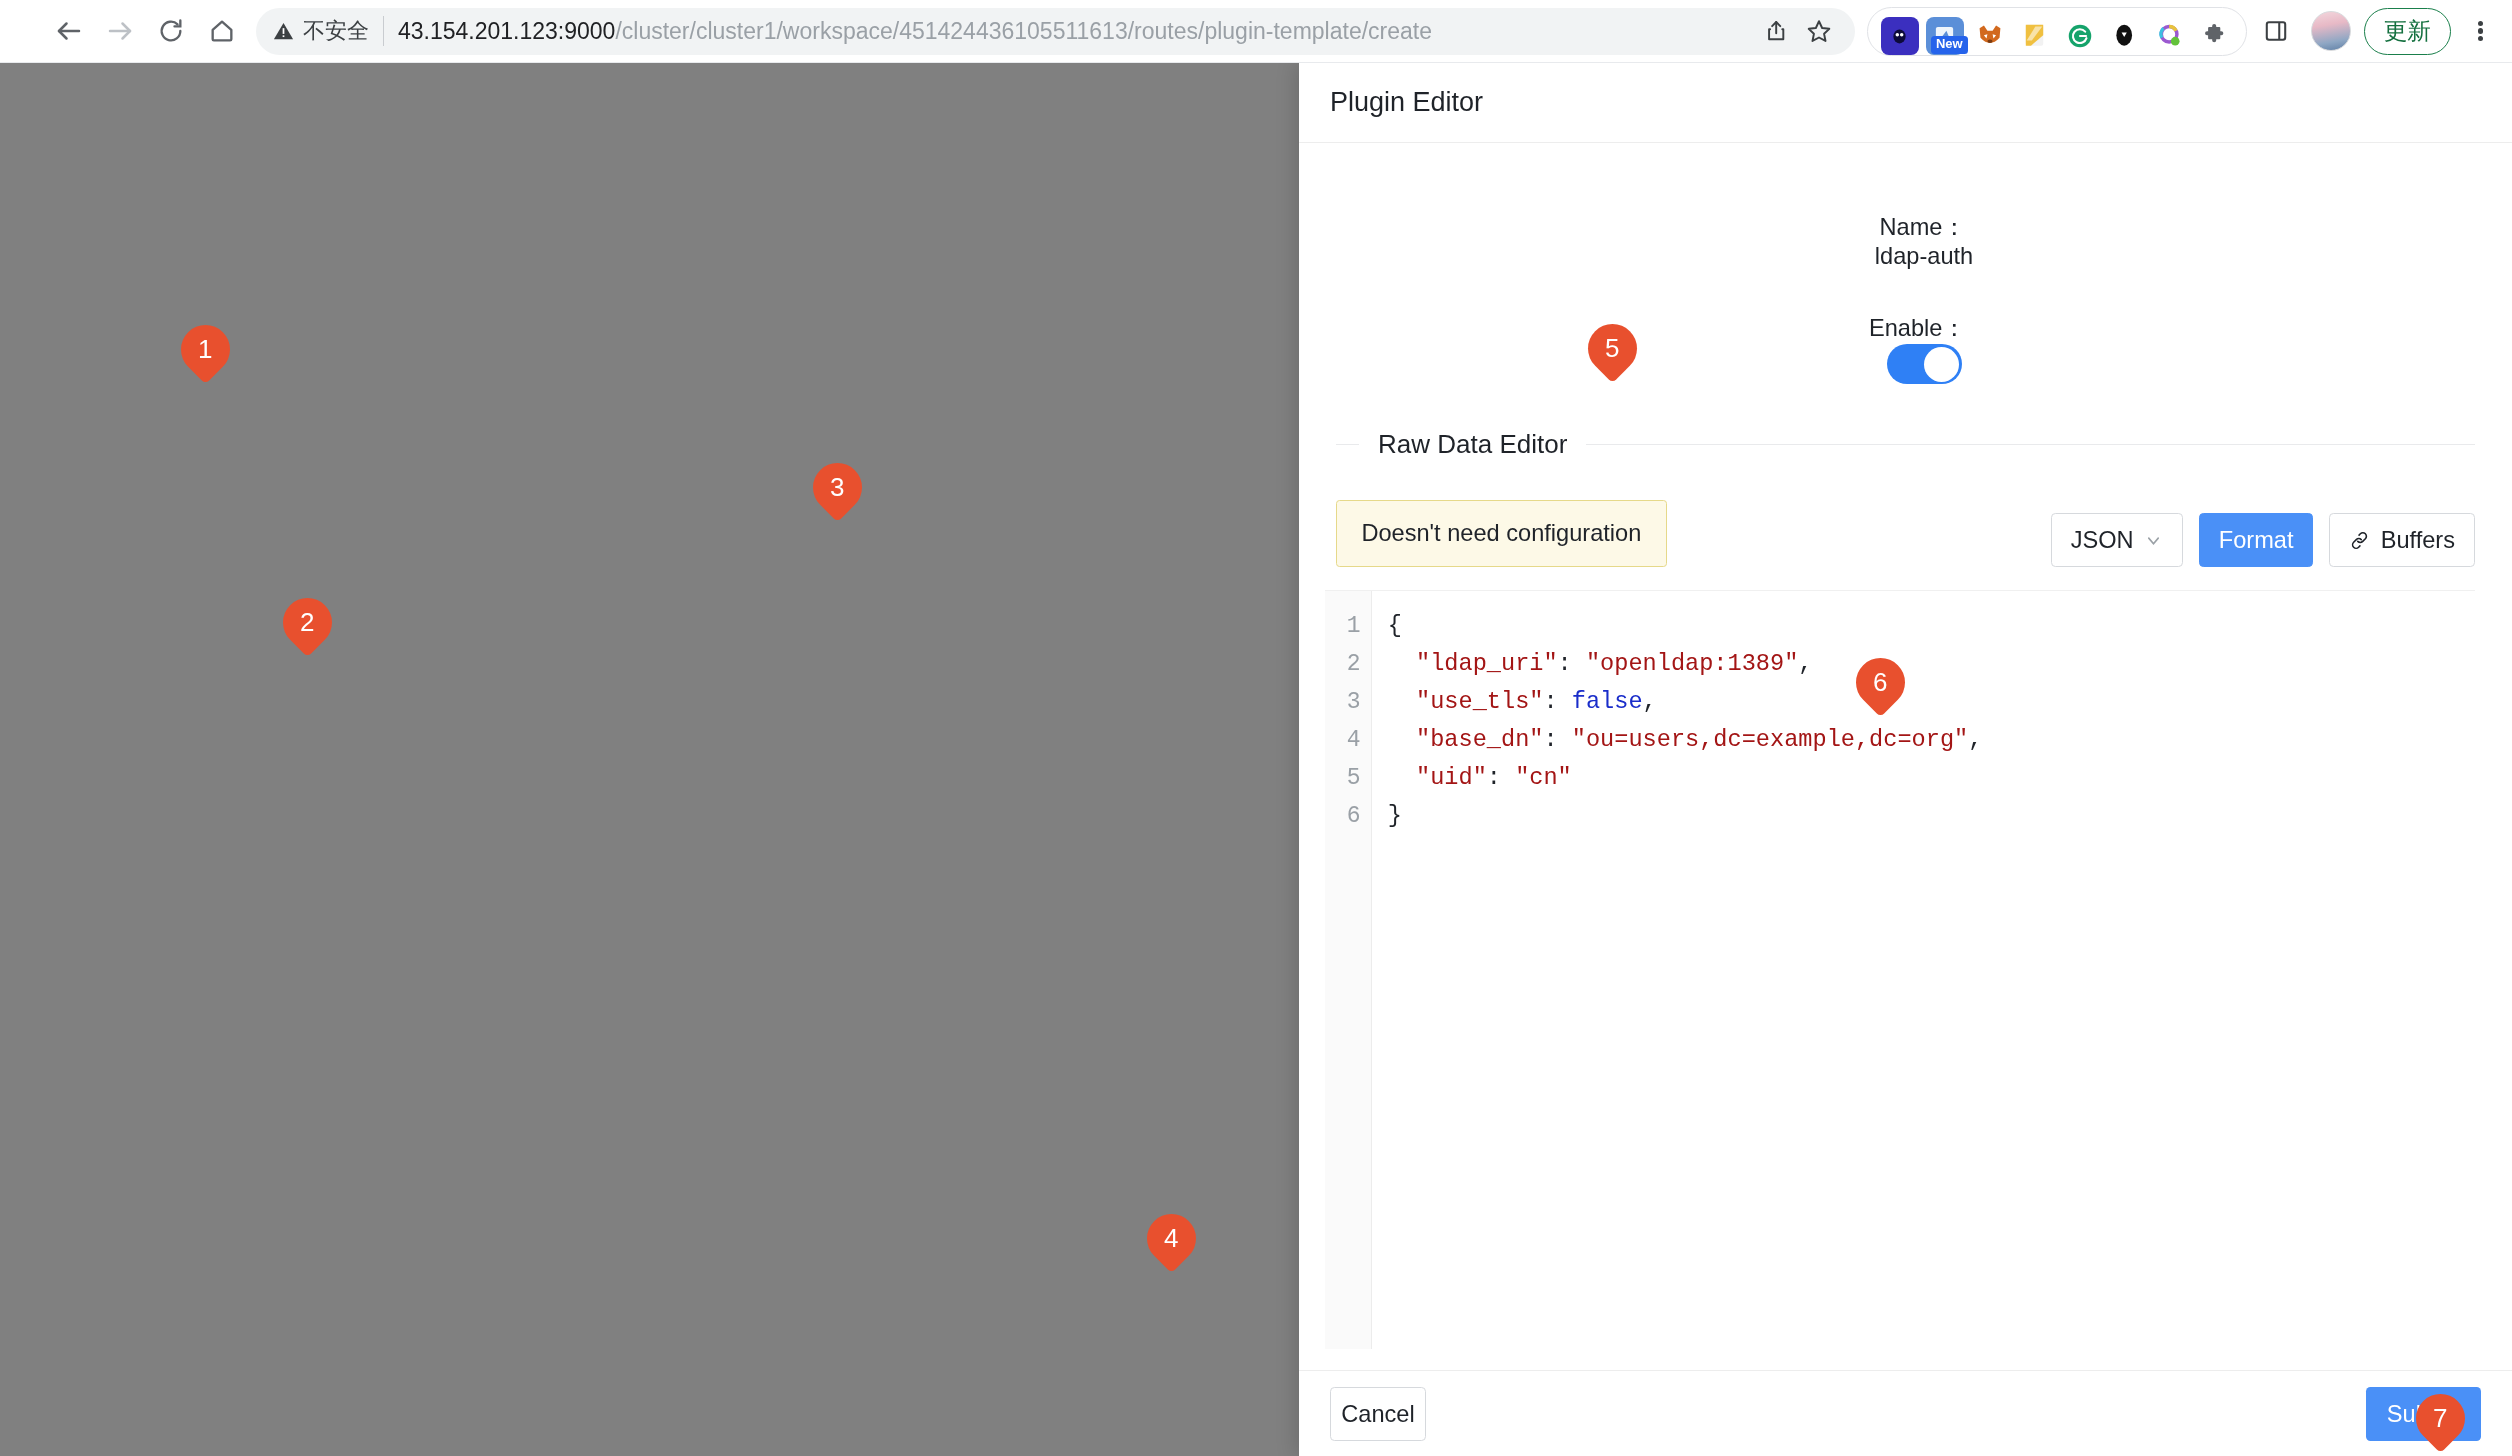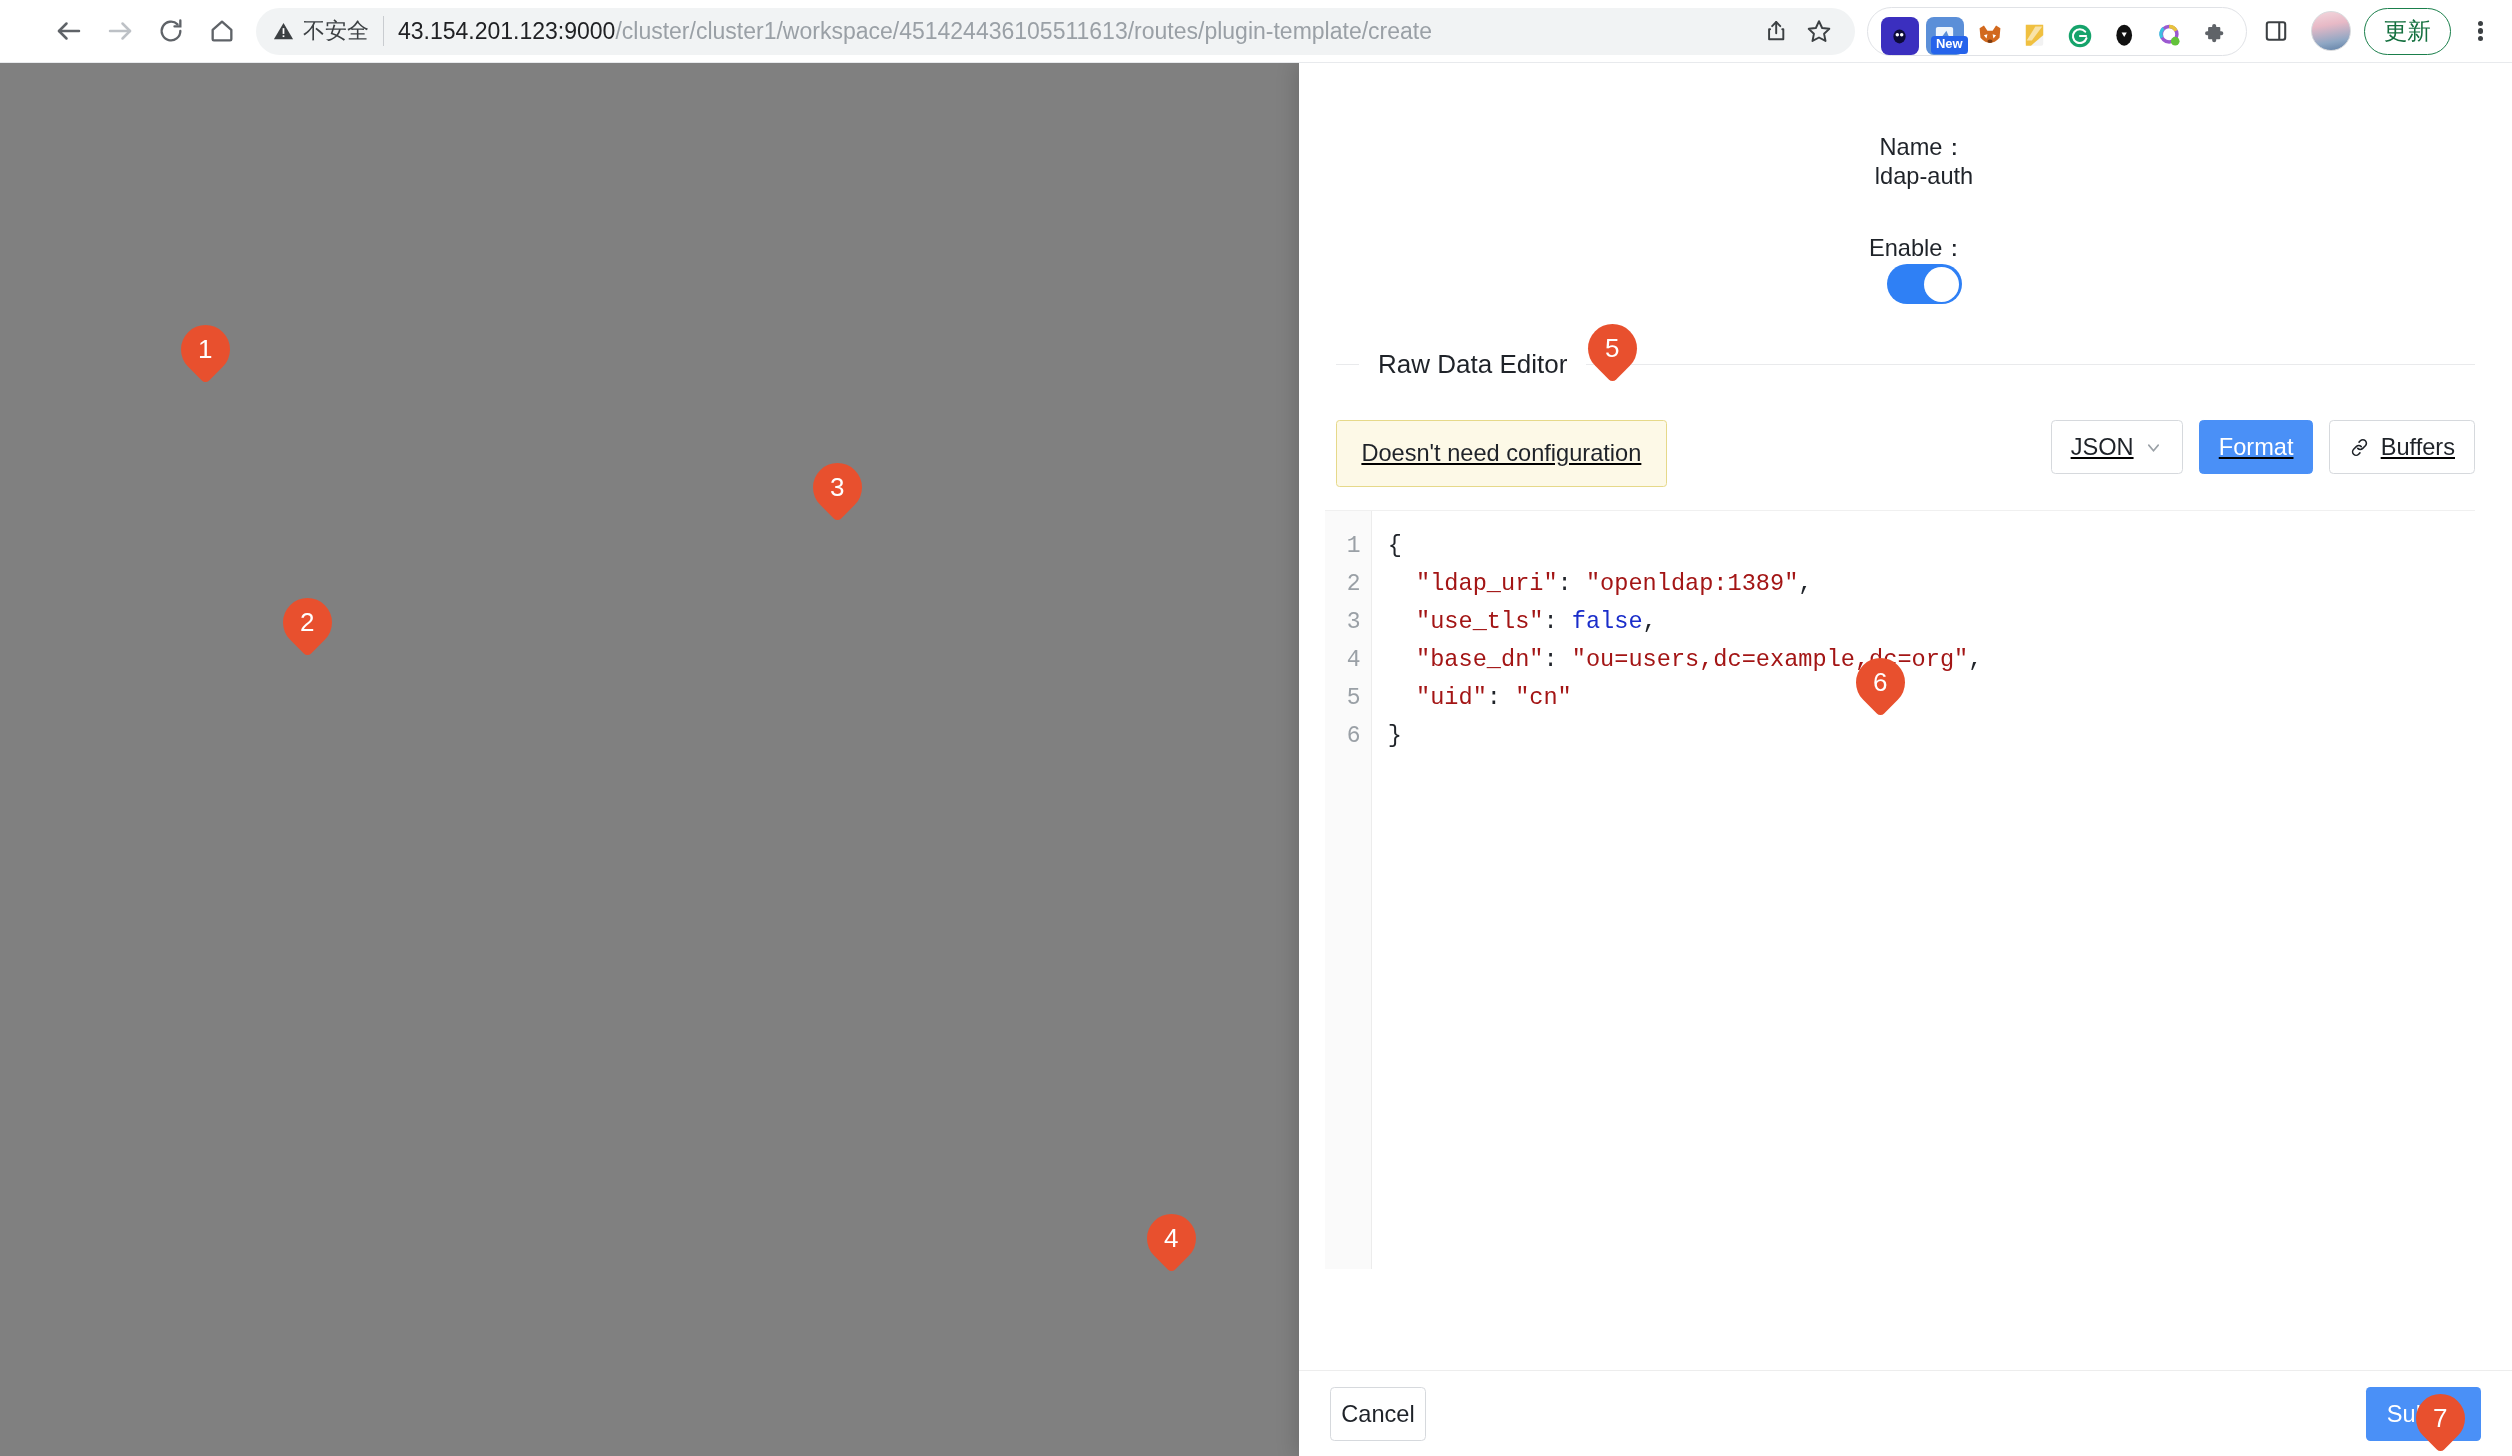--- a/index.html
+++ b/index.html
@@ -163,21 +163,21 @@
              flex:0 0 auto; margin-right:19px; }
   .d-value { font-size:23.6px; color:#1f2329; }
   #toggle { width:75px; height:40px; border-radius:20px; background:#2f80f5;
             position:relative; }
   #toggle .knob { position:absolute; right:2.6px; top:2.6px; width:35px; height:35px;
                   border-radius:50%; background:#fff; }
   #raw-div { display:flex; align-items:center; gap:19px; margin:45px 37px 0 37px; }
   #raw-div .line { flex:1 1 auto; height:0.9px; background:#e9eaec; }
   #raw-div .lead { width:23px; height:0.9px; background:#e9eaec; flex:0 0 auto; }
   #raw-div .stxt { font-size:26px; color:#1f2329; white-space:nowrap; }
-  #editor-toolbar { display:flex; align-items:flex-start; margin:40px 37px 0 37px;text-decoration:underline; }
+  #editor-toolbar { display:flex; align-items:flex-end; margin:40px 37px 0 37px; }
   #notice { background:#fdf9e7; border:0.9px solid #e6d98a; color:#1f2329;
             font-size:23.6px; padding:19px 24.4px; border-radius:3.5px; }
   #tb-right { margin-left:auto; display:flex; align-items:center; gap:15.7px; }
   .tb-btn { height:54px; border:0.9px solid #d6d9dd; border-radius:4.4px; background:#fff;
             display:flex; align-items:center; justify-content:center; gap:10.5px;
             padding:0 19px; font-size:23.6px; color:#1f2329; }
   .tb-btn.primary { background:#4a90f7; border-color:#4a90f7; color:#fff; }
   #code-wrap { margin:23px 37px 0 26px; height:759px; display:flex;
                border-top:0.9px solid #f0f0f0; }
   #gutter { width:47px; flex:0 0 auto; background:#fafafa; border-right:0.9px solid #ececec;
@@ -583,20 +583,23 @@
             <span class="line"></span>
           </div>
         </div>
       </div>
     </div>
   </div>
 
   <div id="dim-layer"></div>
 
   <div id="drawer">
+    <div id="drawer-head">
+      <span id="drawer-title">Plugin Editor</span>
+    </div>
 
     <div id="drawer-body">
       <div class="d-row" style="margin:68px 0 0 37px;flex-direction:column;">
         <span class="d-label">Name：</span>
         <span class="d-value">ldap-auth</span>
       </div>
       <div class="d-row" style="margin:42px 0 0 37px;flex-direction:column;">
         <span class="d-label">Enable：</span>
         <span id="toggle">
             <span class="knob"></span>

